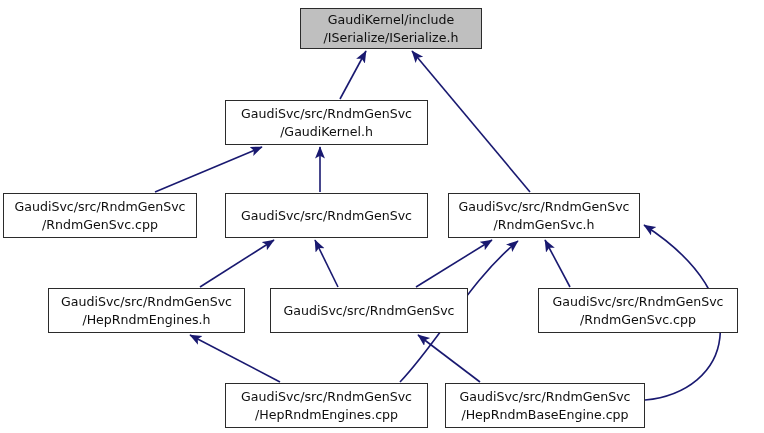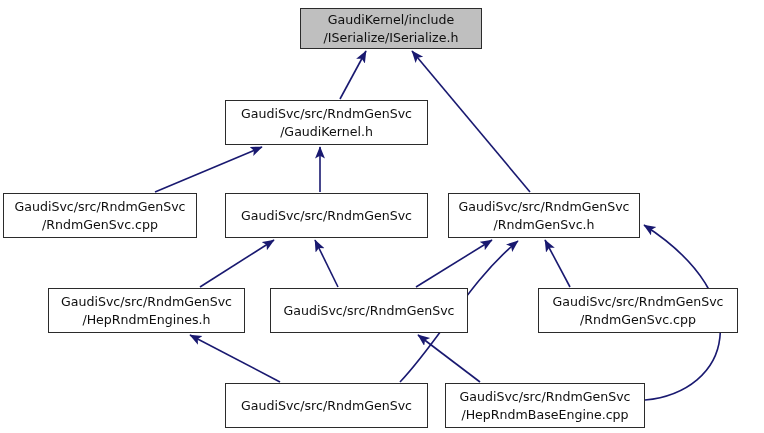--- a/index.html
+++ b/index.html
@@ -102,20 +102,21 @@
       </div>
       <div class="node" style="left: 270px; top: 288px; width: 198px; height: 45px; background: rgb(255, 255, 255); border-color: rgb(43, 43, 43); color: rgb(15, 15, 15);">
         <span class="node-line">GaudiSvc/src/RndmGenSvc</span>
       </div>
       <div class="node" style="left: 538px; top: 288px; width: 200px; height: 45px; background: rgb(255, 255, 255); border-color: rgb(43, 43, 43); color: rgb(15, 15, 15);">
         <span class="node-line">GaudiSvc/src/RndmGenSvc</span>
         <span class="node-line">/RndmGenSvc.cpp</span>
       </div>
       <div class="node" style="left: 225px; top: 383px; width: 203px; height: 45px; background: rgb(255, 255, 255); border-color: rgb(43, 43, 43); color: rgb(15, 15, 15);">
         <span class="node-line">GaudiSvc/src/RndmGenSvc</span>
+        <span class="node-line">/HepRndmEngines.cpp</span>
       </div>
       <div class="node" style="left: 445px; top: 383px; width: 200px; height: 45px; background: rgb(255, 255, 255); border-color: rgb(43, 43, 43); color: rgb(15, 15, 15);">
         <span class="node-line">GaudiSvc/src/RndmGenSvc</span>
         <span class="node-line">/HepRndmBaseEngine.cpp</span>
       </div>
     </div>
 
 </div>
 
 </body></html>

